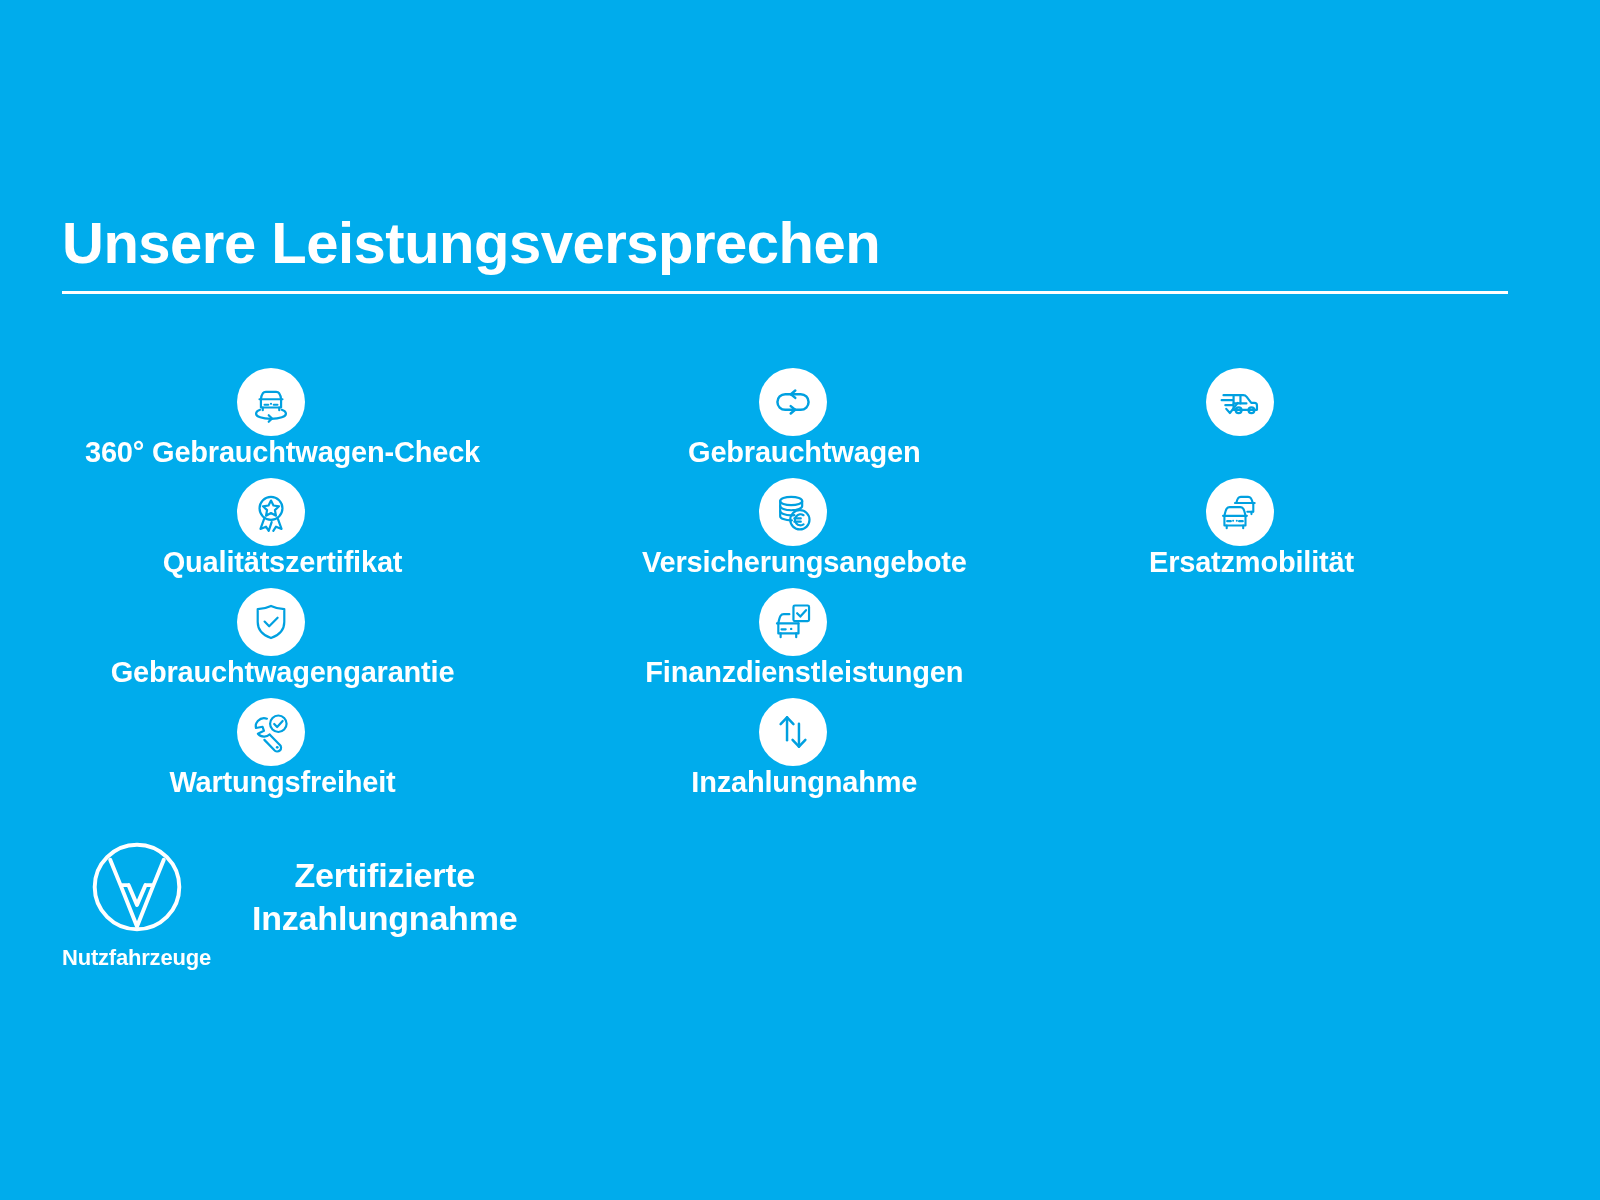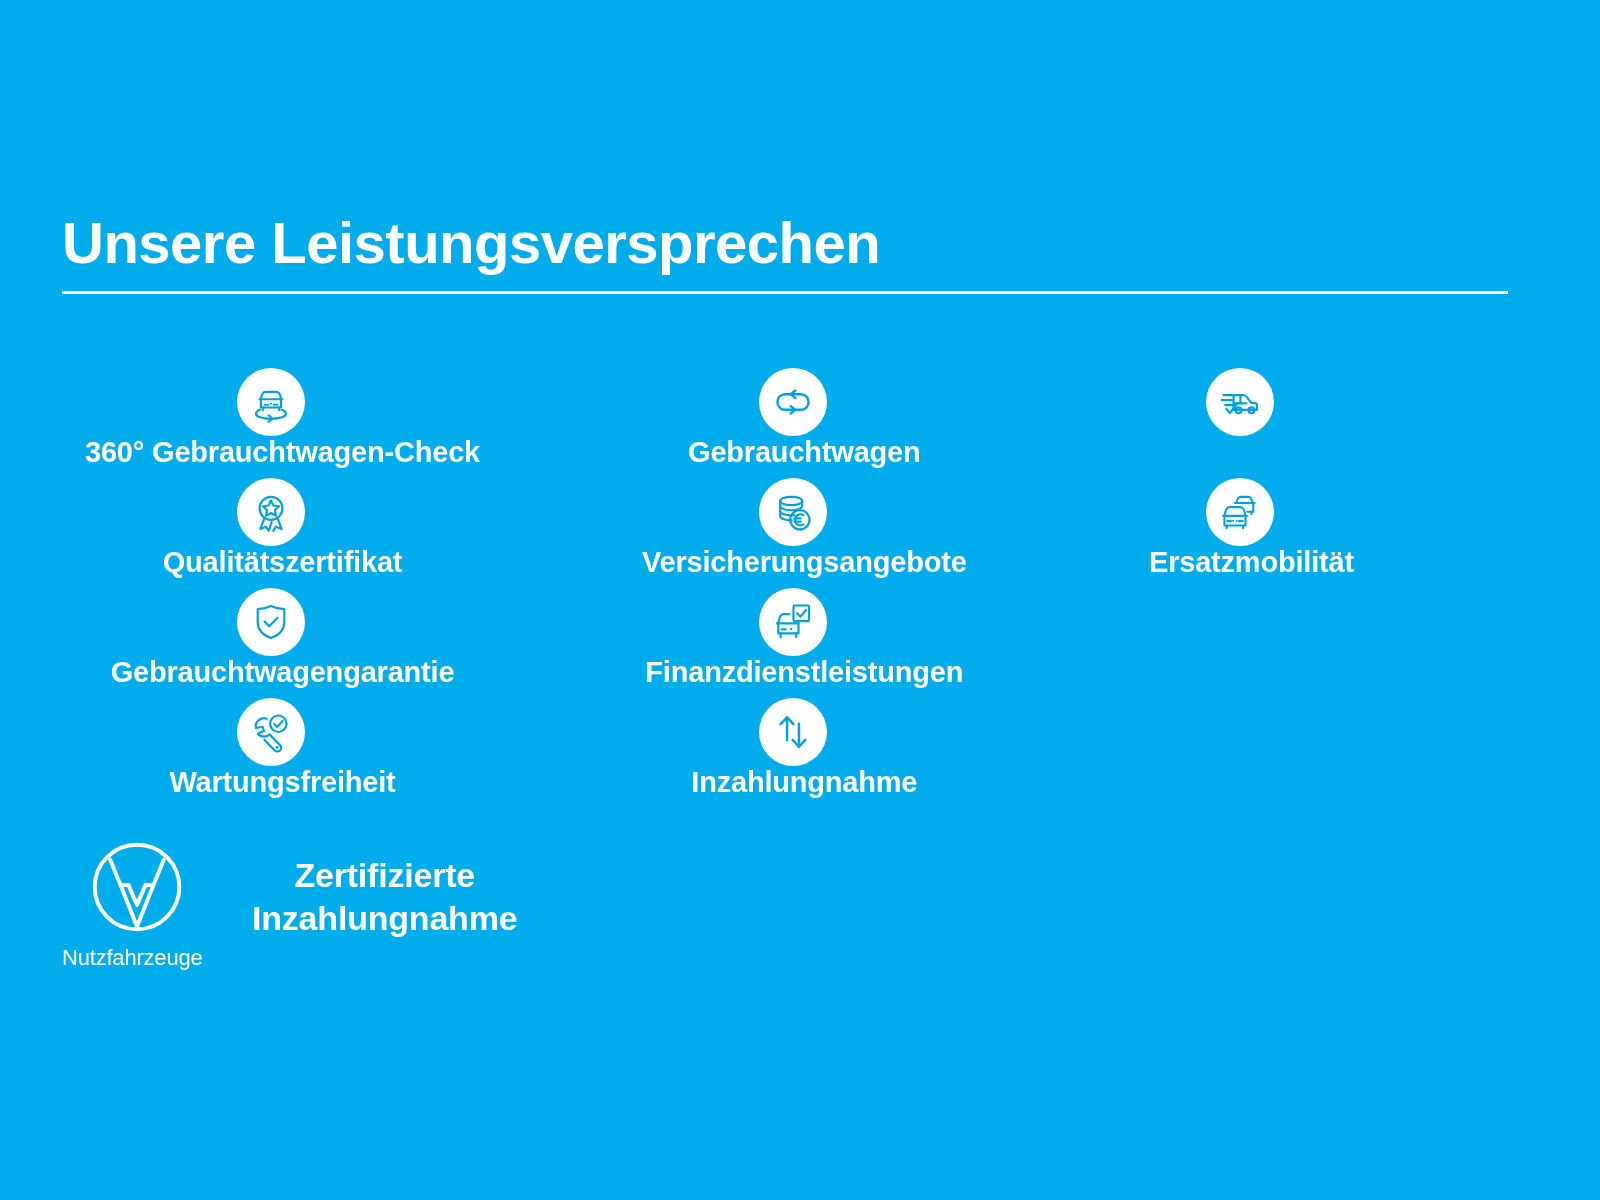--- a/index.html
+++ b/index.html
@@ -107,21 +107,21 @@
   .brand-logo svg {
     width: 94px;
     height: 94px;
     display: block;
   }
   .brand-sub {
     position: absolute;
     left: 0px;
     top: 105px;
     font-size: 22px;
-    font-weight: normal;
+    font-weight: bold;
     color: #ffffff;
     letter-spacing: -0.2px;
     white-space: nowrap;
   }
   .brand-claim {
     position: absolute;
     left: 190px;
     top: 14px;
     font-size: 34px;
     font-weight: bold;

